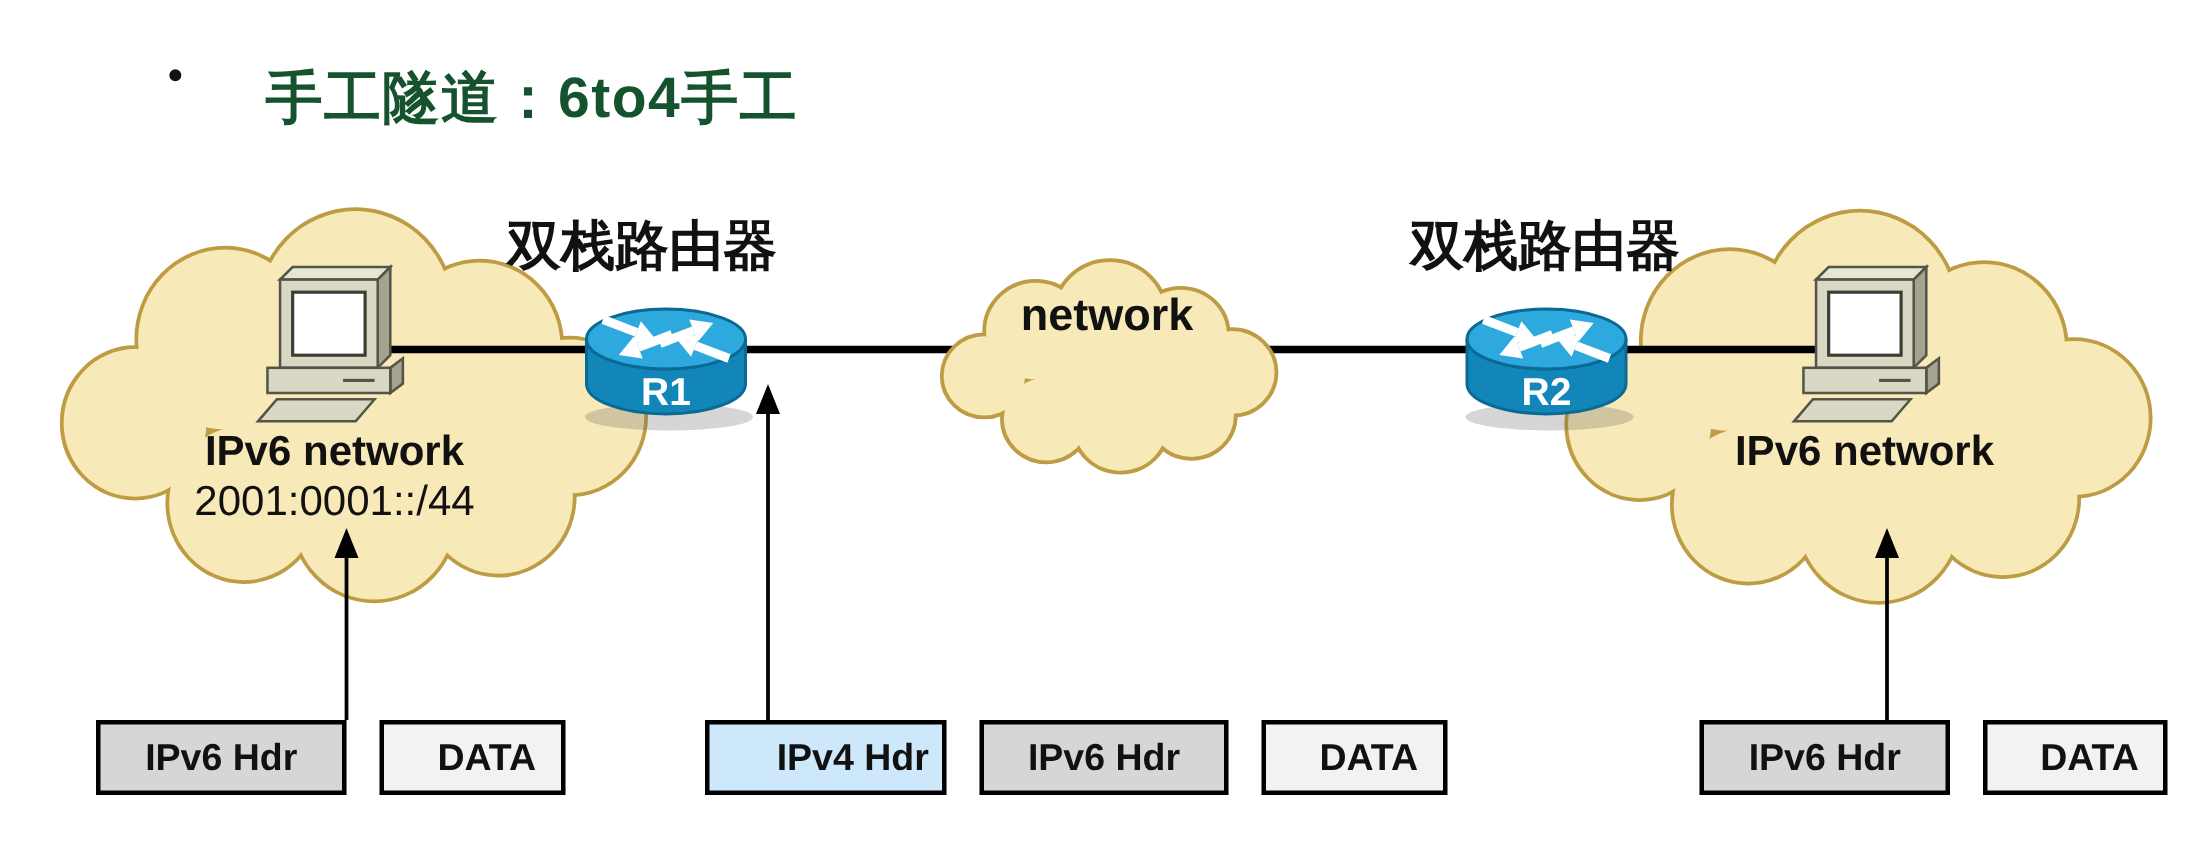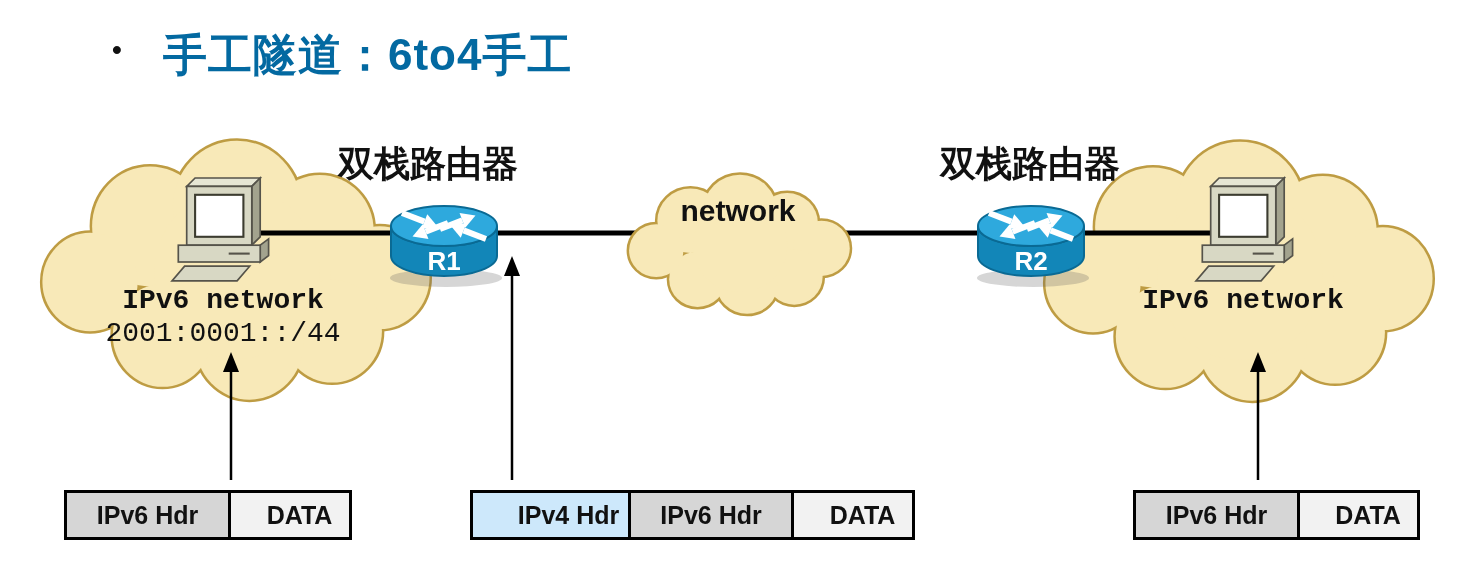--- a/index.html
+++ b/index.html
@@ -4,32 +4,32 @@
 <style>
   html,body { margin:0; padding:0; background:#ffffff; }
   .stage {
     position:relative; width:1462px; height:567px; background:#ffffff;
     font-family:"Liberation Sans", sans-serif; overflow:hidden; color:#111;
   }
   .title-bullet {
     position:absolute; left:112px; top:34px; font-size:28px; font-weight:bold; color:#111;
   }
   .page-title {
-    position:absolute; left:163px; top:26px; margin:0;
-    font-size:44px; font-weight:bold; color:#0369a1; letter-spacing:1px; white-space:nowrap;
+    position:absolute; left:163px; top:26px; margin:14px;
+    font-size:38px; font-weight:bold; color:#14532d; letter-spacing:1px; white-space:nowrap;
   }
   .ds-label {
     position:absolute; top:140px; transform:translateX(-50%);
     font-size:36px; font-weight:bold; white-space:nowrap;
   }
   .ds-left  { left:428px; }
   .ds-right { left:1030px; }
   .net-label {
     position:absolute; transform:translateX(-50%); text-align:center;
-    font-size:28px; line-height:33px; white-space:nowrap;font-family:Liberation Mono, monospace;
+    font-size:28px; line-height:33px; white-space:nowrap;
   }
   .net-left  { left:223px;  top:284px; }
   .net-right { left:1243px; top:284px; }
   .net-name { font-weight:bold; }
   .core-label {
     position:absolute; left:738px; top:192px; transform:translateX(-50%);
     text-align:center; font-size:30px; font-weight:bold; line-height:37px; white-space:nowrap;
   }
   .diagram-svg { position:absolute; left:0; top:0; }
 
@@ -47,21 +47,21 @@
     fill:#ffffff; font-size:26px; font-weight:bold;
     font-family:"Liberation Sans", sans-serif;
   }
   .pc-front  { fill:var(--pc_body); stroke:#55534a; stroke-width:1.6; }
   .pc-top    { fill:#e6e6d4; stroke:#55534a; stroke-width:1.6; }
   .pc-side   { fill:#a3a38e; stroke:#55534a; stroke-width:1.6; }
   .pc-screen { fill:#ffffff; stroke:#3c3c30; stroke-width:2; }
   .pc-slot   { stroke:#55534a; stroke-width:2; }
 
   
-  .packet { position:absolute; top:490px; display:flex; }
+  .packet { position:absolute; top:480px; display:flex;gap:25px; }
   .packet-left   { left:64px; }
   .packet-tunnel { left:470px; }
   .packet-right  { left:1133px; }
   .pcell {
     height:50px; border:3px solid #000; margin-left:-3px; box-sizing:border-box;
     display:flex; align-items:center; justify-content:center;
     font-size:25px; font-weight:bold; white-space:nowrap;
   }
   .pcell:first-child { margin-left:0; }
   .cell-ipv4 { background:var(--ipv4_cell); }

